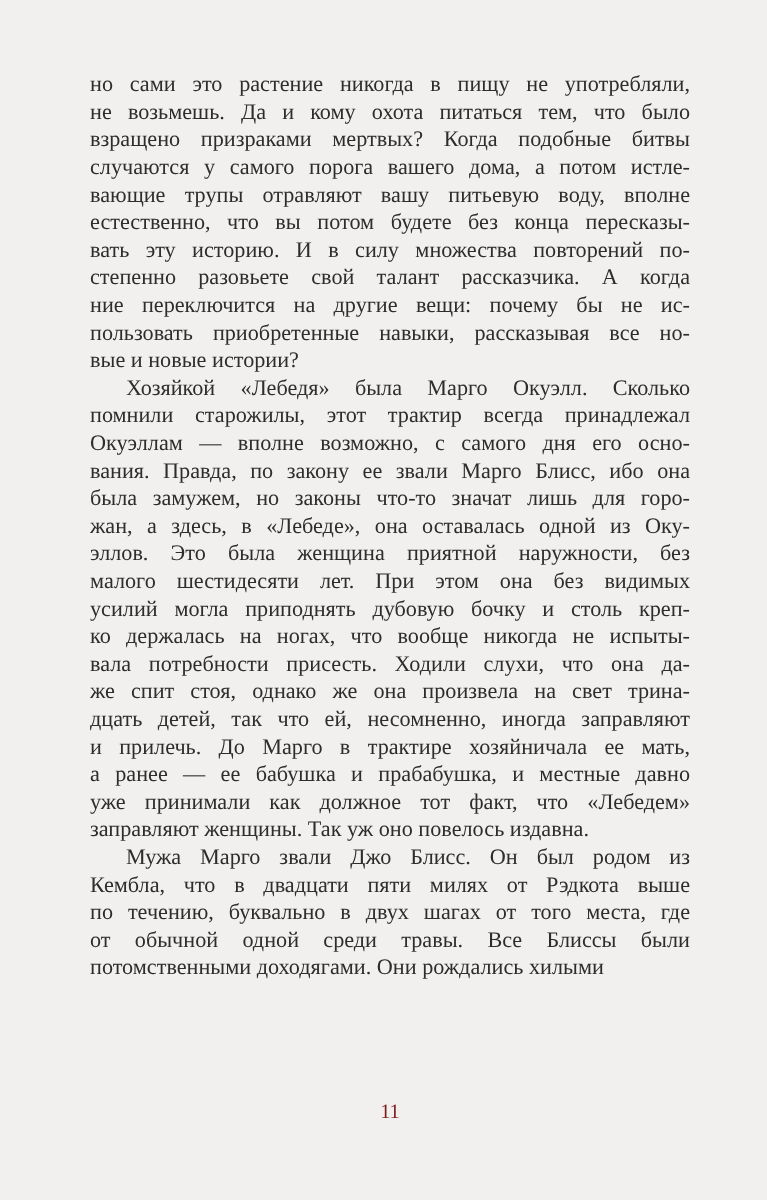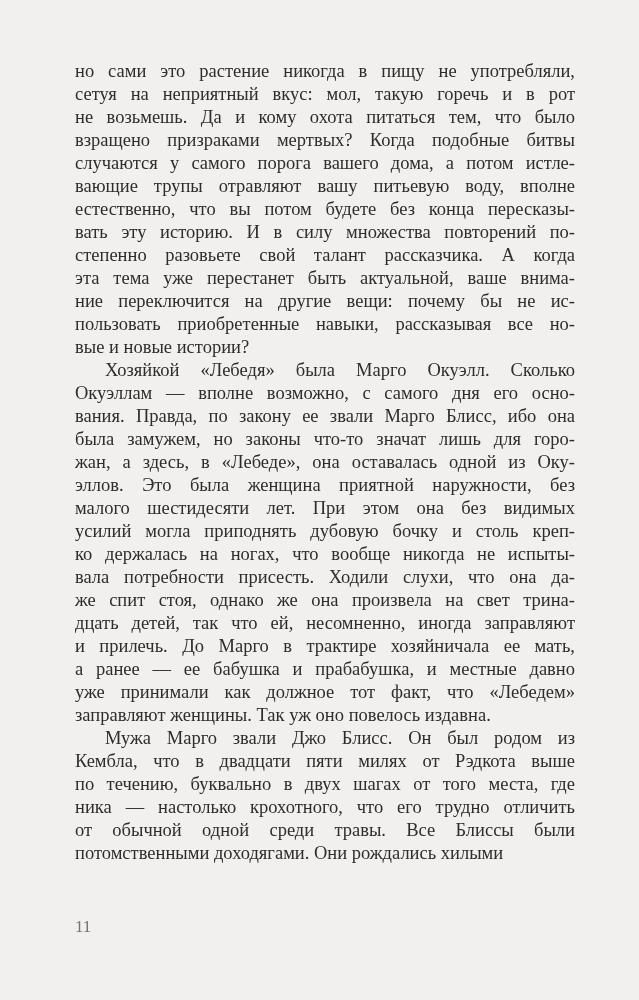--- a/index.html
+++ b/index.html
@@ -43,66 +43,65 @@
     text-align-last: left;
   }
   .paragraph.indent .line:first-child {
     text-indent: 30px;
   }
   .page-number {
     position: absolute;
     top: 915px;
     left: 75px;
     width: 500px;
+    text-align: center;
     font-size: 17px;
     line-height: 23px;
-    color: #737373;
+    color: #7f1d1d;
   }
 </style>
 </head>
 <body>
 
 <div class="page">
   <div class="text-block">
       <div class="paragraph">
         <div class="line">но сами это растение никогда в пищу не употребляли,</div>
-        <div class="line">сетуя на неприятный вкус: мол, такую горечь и в рот</div>
         <div class="line">не возьмешь. Да и кому охота питаться тем, что было</div>
         <div class="line">взращено призраками мертвых? Когда подобные битвы</div>
         <div class="line">случаются у самого порога вашего дома, а потом истле-</div>
         <div class="line">вающие трупы отравляют вашу питьевую воду, вполне</div>
         <div class="line">естественно, что вы потом будете без конца пересказы-</div>
         <div class="line">вать эту историю. И в силу множества повторений по-</div>
         <div class="line">степенно разовьете свой талант рассказчика. А когда</div>
-        <div class="line">эта тема уже перестанет быть актуальной, ваше внима-</div>
         <div class="line">ние переключится на другие вещи: почему бы не ис-</div>
         <div class="line">пользовать приобретенные навыки, рассказывая все но-</div>
         <div class="line last-line">вые и новые истории?</div>
       </div>
       <div class="paragraph indent">
         <div class="line">Хозяйкой «Лебедя» была Марго Окуэлл. Сколько</div>
+        <div class="line">помнили старожилы, этот трактир всегда принадлежал</div>
         <div class="line">Окуэллам — вполне возможно, с самого дня его осно-</div>
         <div class="line">вания. Правда, по закону ее звали Марго Блисс, ибо она</div>
         <div class="line">была замужем, но законы что-то значат лишь для горо-</div>
         <div class="line">жан, а здесь, в «Лебеде», она оставалась одной из Оку-</div>
         <div class="line">эллов. Это была женщина приятной наружности, без</div>
         <div class="line">малого шестидесяти лет. При этом она без видимых</div>
         <div class="line">усилий могла приподнять дубовую бочку и столь креп-</div>
         <div class="line">ко держалась на ногах, что вообще никогда не испыты-</div>
         <div class="line">вала потребности присесть. Ходили слухи, что она да-</div>
         <div class="line">же спит стоя, однако же она произвела на свет трина-</div>
         <div class="line">дцать детей, так что ей, несомненно, иногда заправляют</div>
         <div class="line">и прилечь. До Марго в трактире хозяйничала ее мать,</div>
         <div class="line">а ранее — ее бабушка и прабабушка, и местные давно</div>
         <div class="line">уже принимали как должное тот факт, что «Лебедем»</div>
         <div class="line last-line">заправляют женщины. Так уж оно повелось издавна.</div>
       </div>
       <div class="paragraph indent">
         <div class="line">Мужа Марго звали Джо Блисс. Он был родом из</div>
         <div class="line">Кембла, что в двадцати пяти милях от Рэдкота выше</div>
         <div class="line">по течению, буквально в двух шагах от того места, где</div>
-        <div class="line">ника — настолько крохотного, что его трудно отличить</div>
         <div class="line">от обычной одной среди травы. Все Блиссы были</div>
         <div class="line last-line">потомственными доходягами. Они рождались хилыми</div>
       </div>
     </div>
   <div class="page-number">11</div>
 </div>
 
 </body></html>

